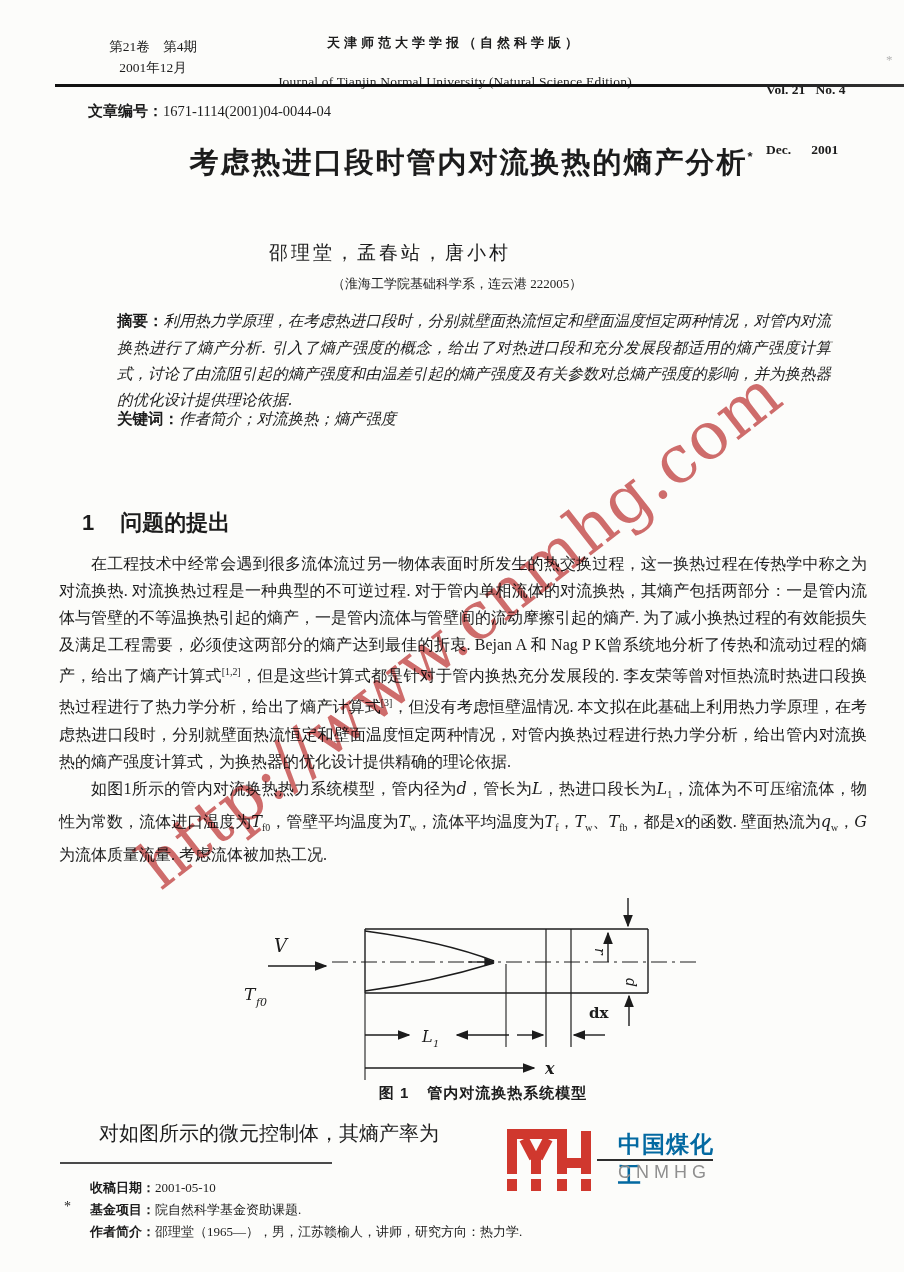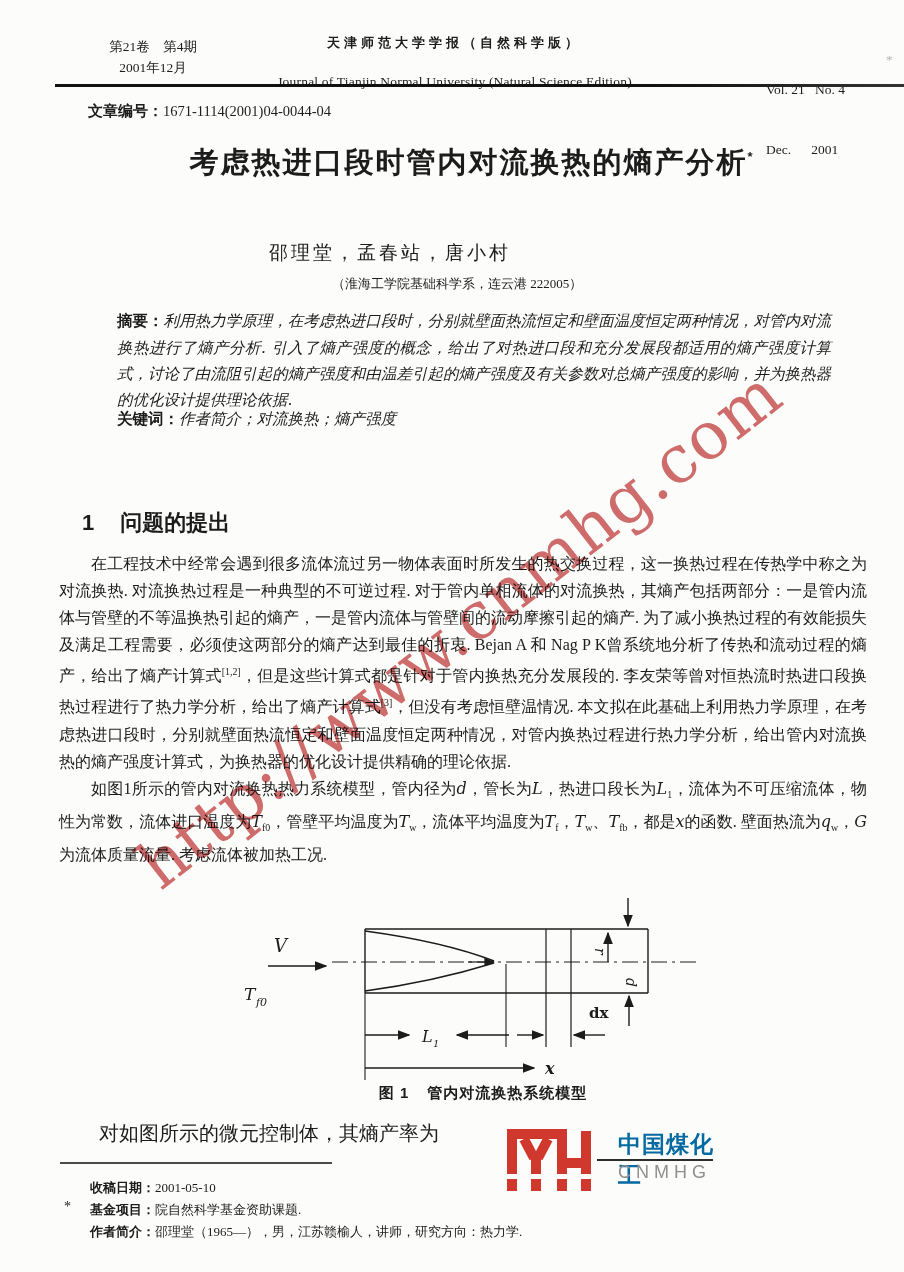--- a/index.html
+++ b/index.html
@@ -14,21 +14,21 @@
   .ctr { text-align:center; }
   .pre { white-space:pre; }
   sup, sub { font-size:0.62em; }
   .mv { font-family:"DejaVu Serif", serif; font-style:italic; }
 
   
   .hdr-left  { left:88px;  top:36px; width:130px; font-size:13.5px; line-height:21px; text-align:center; }
   .hdr-center{ left:182px; top:34px; width:545px; text-align:center; }
   .jcn { font-size:13px; letter-spacing:4px; font-weight:600; }
   .jen { font-size:13.5px; margin-top:22px; letter-spacing:0.2px; }
-  .hdr-right { left:766px; top:40px; font-size:13.5px; line-height:20px; }
+  .hdr-right { left:766px; top:40px; font-size:13.5px; line-height:20px;font-weight:bold; }
   .hdr-rule  { left:55px; top:84px; width:849px; height:3px;
                background:linear-gradient(90deg,#111 70%,#333 100%); }
   .artifact  { left:886px; top:52px; font-size:13px; color:#b3b3b3; }
 
   .artno { left:88px; top:102px; font-size:14.5px; }
   .artno .lab { font-size:15px; }
 
   .title { left:0; top:143px; width:904px; font-size:29px; letter-spacing:2px; }
   .title sup { font-size:13px; }
   .authors { left:0; top:240px; width:780px; font-size:19px; letter-spacing:3px; }

